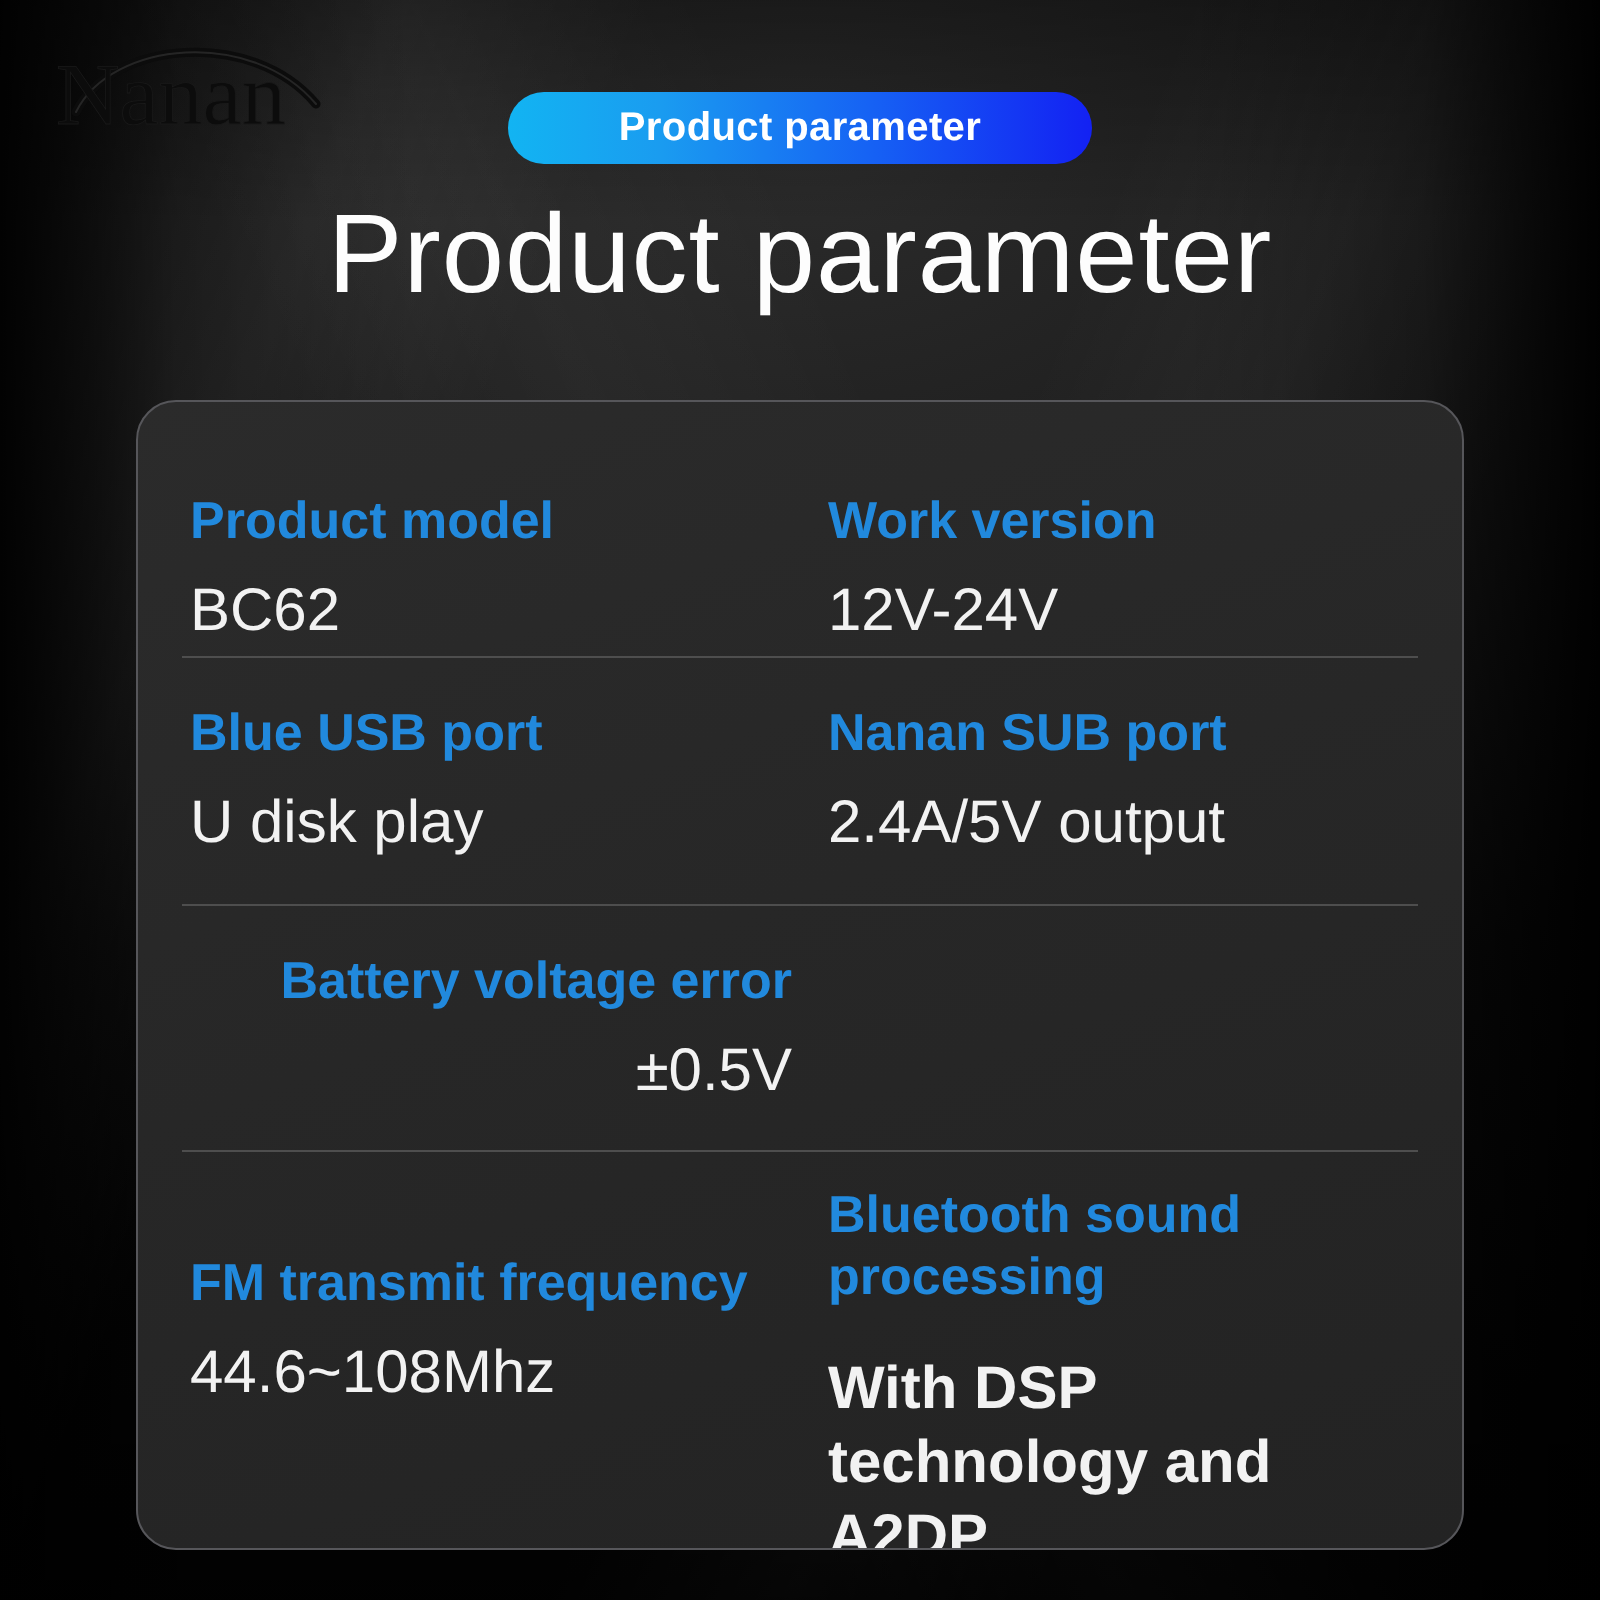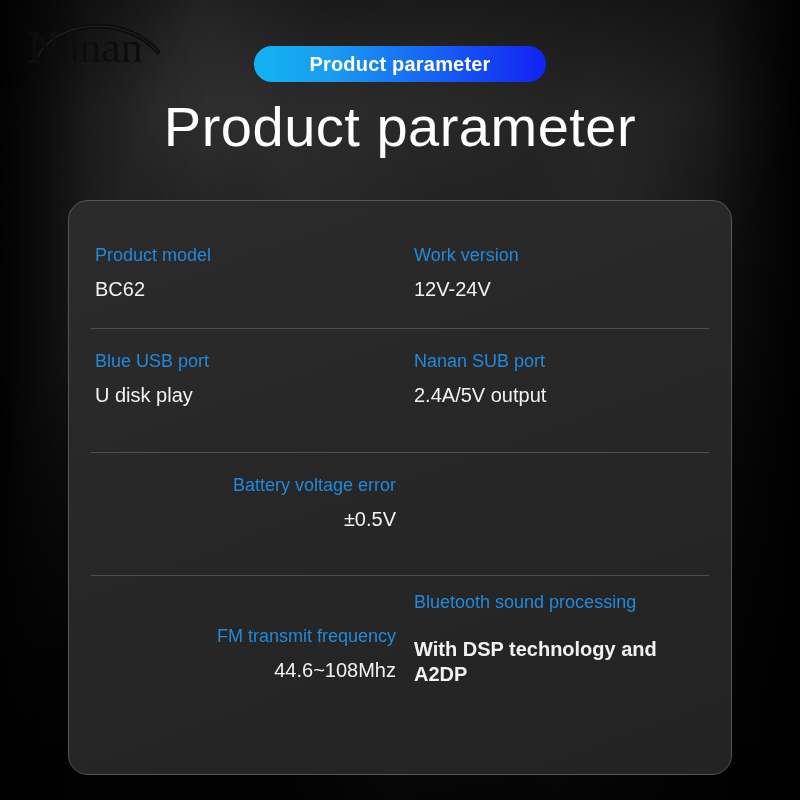--- a/index.html
+++ b/index.html
@@ -127,39 +127,39 @@
 
   .cell {
     box-sizing: border-box;
     padding: 0 4px;
   }
   .cell.left  { width: 50%; }
   .cell.right { width: 50%; padding-left: 14px; }
 
   .lbl {
     color: #2189dd;
-    font-size: 18px;
+    font-size: 26px;
     line-height: 1.18;
-    font-weight: normal;
+    font-weight: bold;
   }
   .val {
     color: #f2f2f2;
-    font-size: 20px;
+    font-size: 30px;
     line-height: 1.18;
     font-weight: normal;
   }
 
   
   .row.r1 { height: 128px; padding-top: 44px; }
   .row.r2 { height: 124px; padding-top: 22px; }
   .row.r3 { height: 123px; padding-top: 22px; text-align: right; }
   .row.r4 { height: 200px; padding-top: 16px; }
 
   .r1 .lbl, .r2 .lbl, .r3 .lbl { margin-bottom: 12px; }
-  .r4 .cell.left  { padding-top: 34px; text-align: right; }
+  .r4 .cell.left  { padding-top: 34px; }
   .r4 .cell.right { padding-top: 0px; }
   .r4 .cell.left  .lbl { margin-bottom: 12px; }
   .r4 .cell.right .lbl { margin-bottom: 24px; }
   .r4 .cell.right .val { line-height: 1.22; font-weight: bold; }
 </style>
 </head>
 <body>
 
 <div id="page">
 

